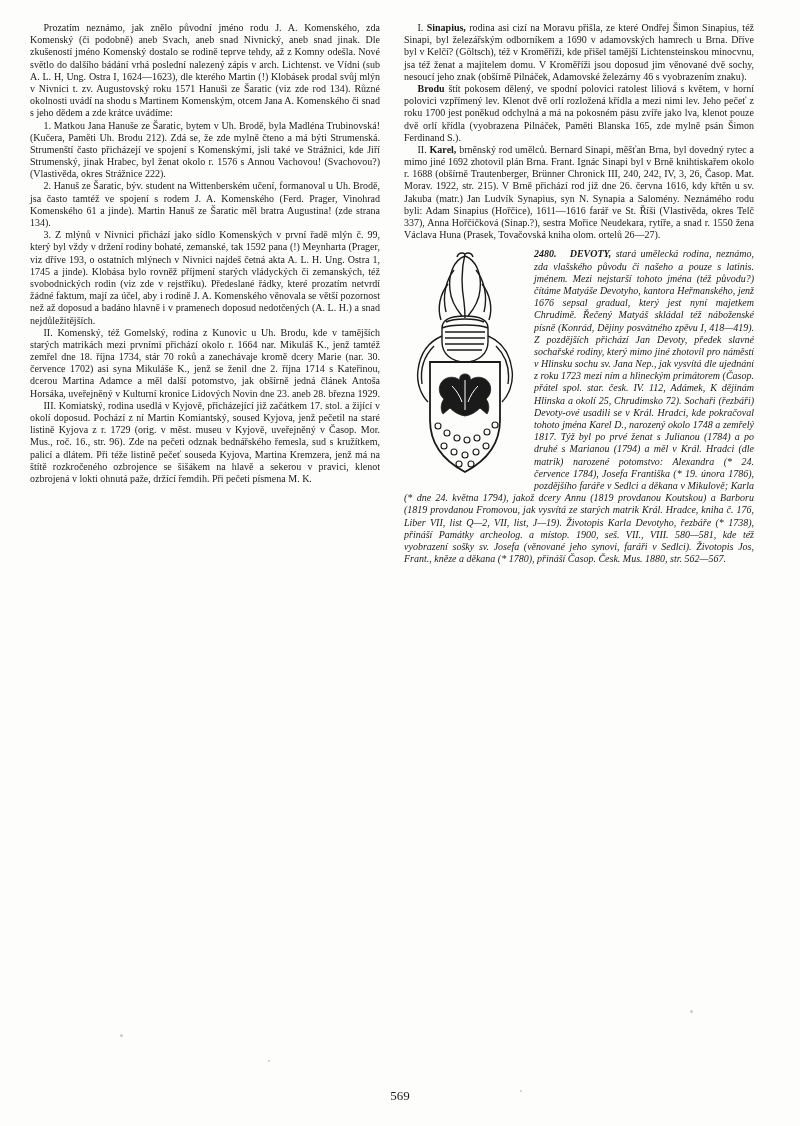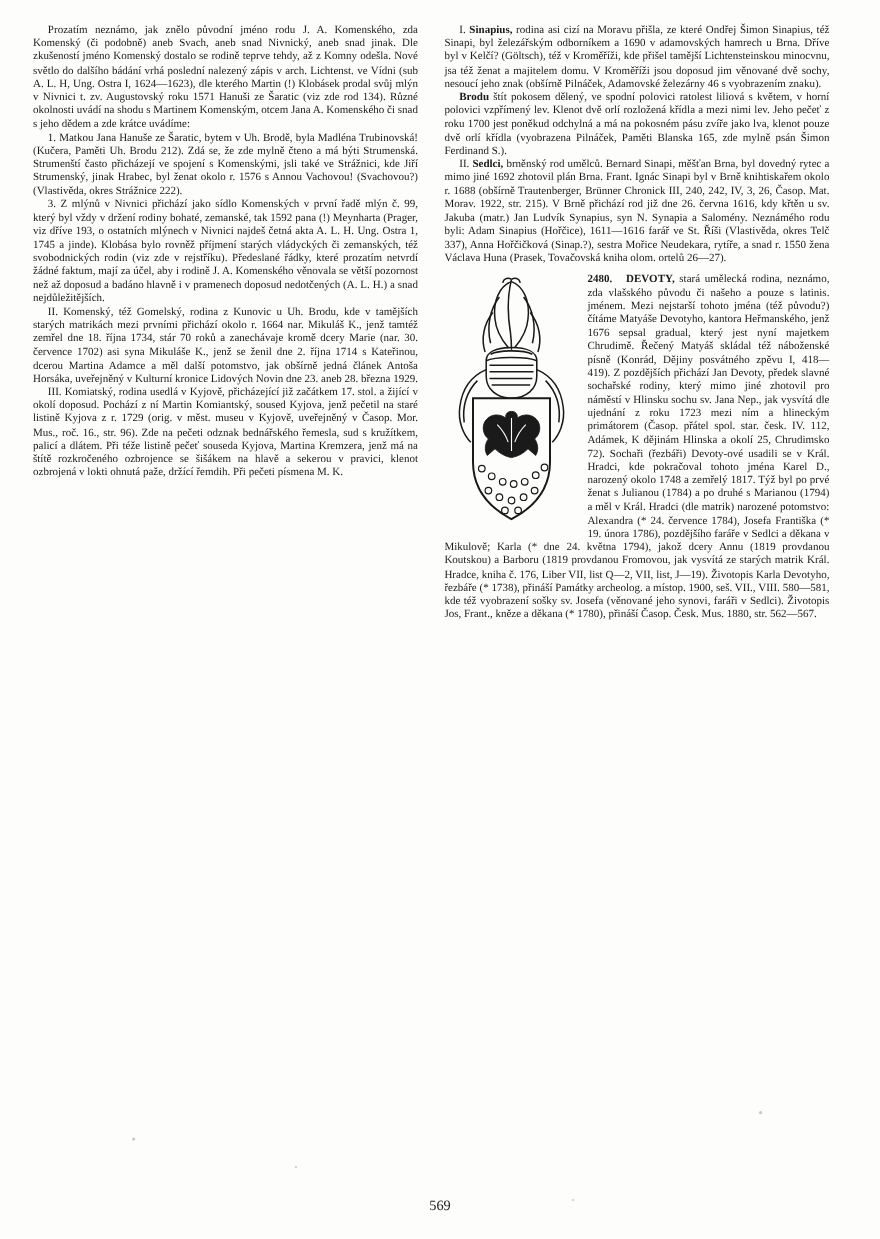--- a/index.html
+++ b/index.html
@@ -56,20 +56,21 @@
     float: left;
     width: 122px;
     margin: 2px 8px 2px 0;
   }
   .coa {
     width: 122px;
     height: 232px;
   }
   .devoty-block {
     overflow: hidden;
+    font-style: italic;
   }
   .page-number {
     position: absolute;
     bottom: 22px;
     left: 0;
     width: 800px;
     text-align: center;
     font-size: 13px;
     font-family: "Liberation Serif", serif;
   }
@@ -84,20 +85,21 @@
 <body>
 
 <div class="page">
 
   <div class="columns">
 
     <div class="col">
 
       <p>Prozatím neznámo, jak znělo původní jméno rodu J. A. Komenského, zda Komenský (či podobně) aneb Svach, aneb snad Nivnický, aneb snad jinak. Dle zkušeností jméno Komenský dostalo se rodině teprve tehdy, až z Komny odešla. Nové světlo do dalšího bádání vrhá poslední nalezený zápis v arch. Lichtenst. ve Vídni (sub A. L. H, Ung. Ostra I, 1624—1623), dle kterého Martin (!) Klobásek prodal svůj mlýn v Nivnici t. zv. Augustovský roku 1571 Hanuši ze Šaratic (viz zde rod 134). Různé okolnosti uvádí na shodu s Martinem Komenským, otcem Jana A. Komenského či snad s jeho dědem a zde krátce uvádíme:</p>
       <p>1. Matkou Jana Hanuše ze Šaratic, bytem v Uh. Brodě, byla Madléna Trubinovská! (Kučera, Paměti Uh. Brodu 212). Zdá se, že zde mylně čteno a má býti Strumenská. Strumenští často přicházejí ve spojení s Komenskými, jsli také ve Strážnici, kde Jiří Strumenský, jinak Hrabec, byl ženat okolo r. 1576 s Annou Vachovou! (Svachovou?) (Vlastivěda, okres Strážnice 222).</p>
+      <p>2. Hanuš ze Šaratic, býv. student na Wittenberském učení, formanoval u Uh. Brodě, jsa často tamtéž ve spojení s rodem J. A. Komenského (Ferd. Prager, Vinohrad Komenského 61 a jinde). Martin Hanuš ze Šaratic měl bratra Augustina! (zde strana 134).</p>
       <p>3. Z mlýnů v Nivnici přichází jako sídlo Komenských v první řadě mlýn č. 99, který byl vždy v držení rodiny bohaté, zemanské, tak 1592 pana (!) Meynharta (Prager, viz dříve 193, o ostatních mlýnech v Nivnici najdeš četná akta A. L. H. Ung. Ostra 1, 1745 a jinde). Klobása bylo rovněž příjmení starých vládyckých či zemanských, též svobodnických rodin (viz zde v rejstříku). Předeslané řádky, které prozatím netvrdí žádné faktum, mají za účel, aby i rodině J. A. Komenského věnovala se větší pozornost než až doposud a badáno hlavně i v pramenech doposud nedotčených (A. L. H.) a snad nejdůležitějších.</p>
       <p>II. Komenský, též Gomelský, rodina z Kunovic u Uh. Brodu, kde v tamějších starých matrikách mezi prvními přichází okolo r. 1664 nar. Mikuláš K., jenž tamtéž zemřel dne 18. října 1734, stár 70 roků a zanechávaje kromě dcery Marie (nar. 30. července 1702) asi syna Mikuláše K., jenž se ženil dne 2. října 1714 s Kateřinou, dcerou Martina Adamce a měl další potomstvo, jak obšírně jedná článek Antoša Horsáka, uveřejněný v Kulturní kronice Lidových Novin dne 23. aneb 28. března 1929.</p>
       <p>III. Komiatský, rodina usedlá v Kyjově, přicházející již začátkem 17. stol. a žijící v okolí doposud. Pochází z ní Martin Komiantský, soused Kyjova, jenž pečetil na staré listině Kyjova z r. 1729 (orig. v měst. museu v Kyjově, uveřejněný v Časop. Mor. Mus., roč. 16., str. 96). Zde na pečeti odznak bednářského řemesla, sud s kružítkem, palicí a dlátem. Při téže listině pečeť souseda Kyjova, Martina Kremzera, jenž má na štítě rozkročeného ozbrojence se šišákem na hlavě a sekerou v pravici, klenot ozbrojená v lokti ohnutá paže, držící řemdih. Při pečeti písmena M. K.</p>
 
       <div class="gap"></div>
 
 
     </div>
 
     <div class="col">
@@ -108,21 +110,21 @@
         <span>rodina asi cizí na Moravu přišla, ze které Ondřej Šimon Sinapius, též Sinapi, byl železářským odborníkem a 1690 v adamovských hamrech u Brna. Dříve byl v Kelčí? (Göltsch), též v Kroměříži, kde přišel tamější Lichtensteinskou minocvnu, jsa též ženat a majitelem domu. V Kroměříži jsou doposud jim věnované dvě sochy, nesoucí jeho znak (obšírně Pilnáček, Adamovské železárny 46 s vyobrazením znaku).</span>
       </p>
 
       <p>
         <span class="bold">Brodu</span>
         <span>štít pokosem dělený, ve spodní polovici ratolest liliová s květem, v horní polovici vzpřímený lev. Klenot dvě orlí rozložená křídla a mezi nimi lev. Jeho pečeť z roku 1700 jest poněkud odchylná a má na pokosném pásu zvíře jako lva, klenot pouze dvě orlí křídla (vyobrazena Pilnáček, Paměti Blanska 165, zde mylně psán Šimon Ferdinand S.).</span>
       </p>
 
       <p>
         <span>II.</span>
-        <span class="bold">Sedlci,</span>
+        <span class="bold">Karel,</span>
         <span>brněnský rod umělců. Bernard Sinapi, měšťan Brna, byl dovedný rytec a mimo jiné 1692 zhotovil plán Brna. Frant. Ignác Sinapi byl v Brně knihtiskařem okolo r. 1688 (obšírně Trautenberger, Brünner Chronick III, 240, 242, IV, 3, 26, Časop. Mat. Morav. 1922, str. 215). V Brně přichází rod již dne 26. června 1616, kdy křtěn u sv. Jakuba (matr.) Jan Ludvík Synapius, syn N. Synapia a Salomény. Neznámého rodu byli: Adam Sinapius (Hořčice), 1611—1616 farář ve St. Říši (Vlastivěda, okres Telč 337), Anna Hořčičková (Sinap.?), sestra Mořice Neudekara, rytíře, a snad r. 1550 žena Václava Huna (Prasek, Tovačovská kniha olom. ortelů 26—27).</span>
       </p>
 
       <div class="gap"></div>
 
       <div class="devoty-block">
 
         <div class="figure-wrap">
           <svg class="coa" viewBox="0 0 122 232" xmlns="http://www.w3.org/2000/svg">
             <g fill="none" stroke="#1a1a1a" stroke-width="1.4">

